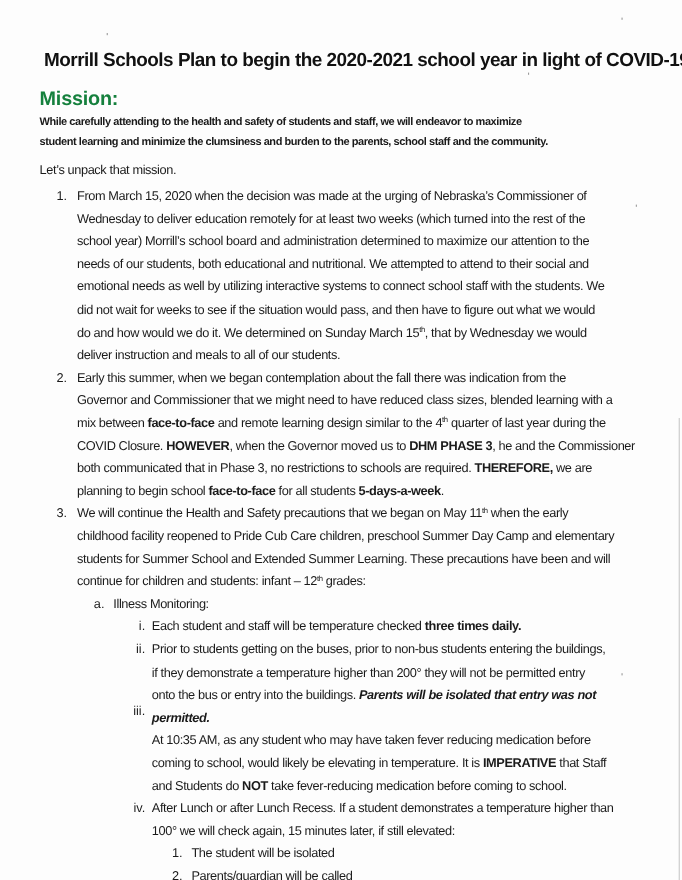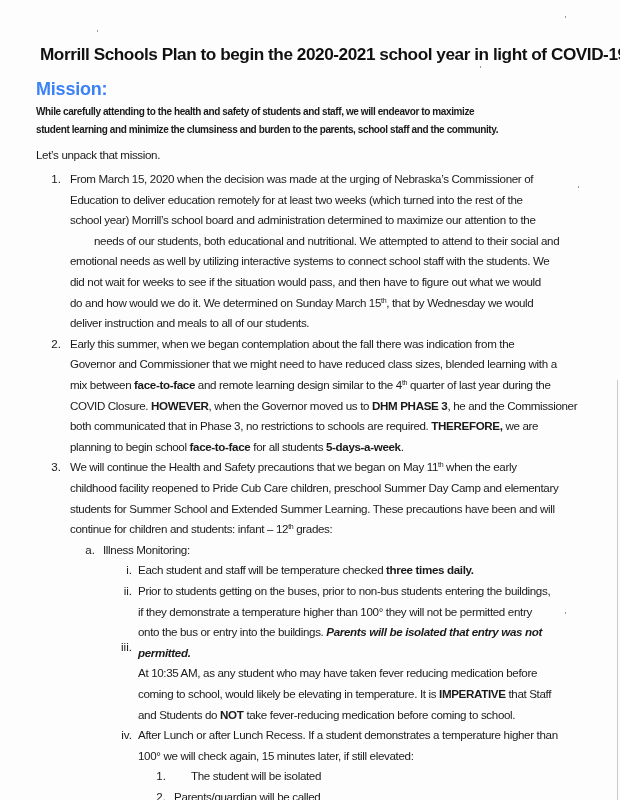--- a/index.html
+++ b/index.html
@@ -1,21 +1,21 @@
 <!DOCTYPE html>
 <html><head>
 <meta charset="utf-8">
 <style>
   html, body { margin: 0; padding: 0; background: #ffffff; }
   body { width: 620px; height: 800px; position: relative; overflow: hidden;
          font-family: "Liberation Sans", sans-serif; color: #1a1a1a; }
   .page { position: absolute; left: 0; top: 0; width: 620px; height: 800px; background: #fdfdfd; }
   .title { position: absolute; left: 40px; top: 44px; font-size: 17.2px; font-weight: bold;
            letter-spacing: -0.45px; white-space: nowrap; color: #111; }
-  .heading { position: absolute; left: 36px; top: 79px; font-size: 18px; font-weight: bold; color: #3b82f6; letter-spacing: -0.2px; }
+  .heading { position: absolute; left: 36px; top: 79px; font-size: 18px; font-weight: bold; color: #15803d; letter-spacing: -0.2px; }
   .line { position: absolute; white-space: nowrap; font-size: 11.6px; letter-spacing: -0.35px; line-height: 14px; }
   .mission { font-weight: bold; font-size: 10px; letter-spacing: -0.4px; }
   .marker { position: absolute; white-space: nowrap; font-size: 11.6px; line-height: 14px; text-align: right; }
   b { font-weight: bold; }
   i.em { font-style: italic; font-weight: bold; }
   sup { font-size: 7px; line-height: 0; vertical-align: 4px; }
   .scanline { position: absolute; left: 617px; top: 380px; width: 1px; height: 420px; background: #c9c9c9; }
   .speck { position: absolute; width: 1px; height: 2px; background: #999; }
 </style>
 </head>
@@ -23,23 +23,23 @@
 
 <div class="page">
   <div class="title">Morrill Schools Plan to begin the 2020-2021 school year in light of COVID-19</div>
   <div class="heading">Mission:</div>
   <div id="content">
       <div class="line mission" style="left: 36px; top: 105px;">While carefully attending to the health and safety of students and staff, we will endeavor to maximize</div>
       <div class="line mission" style="left: 36px; top: 123px;">student learning and minimize the clumsiness and burden to the parents, school staff and the community.</div>
       <div class="line" style="left: 36px; top: 148px;">Let’s unpack that mission.</div>
       <div class="marker" style="left: 31px; width: 30px; top: 172px;">1.</div>
       <div class="line" style="left: 70px; top: 172px;">From March 15, 2020 when the decision was made at the urging of Nebraska’s Commissioner of</div>
-      <div class="line" style="left: 70px; top: 192.6px;">Education to deliver education remotely for at least two weeks (which turned into the rest of the</div>
+      <div class="line" style="left: 70px; top: 192.6px;">Wednesday to deliver education remotely for at least two weeks (which turned into the rest of the</div>
       <div class="line" style="left: 70px; top: 213.2px;">school year) Morrill’s school board and administration determined to maximize our attention to the</div>
-      <div class="line" style="left: 70px; top: 233.8px; margin-left: 24px;">needs of our students, both educational and nutritional.  We attempted to attend to their social and</div>
+      <div class="line" style="left: 70px; top: 233.8px;">needs of our students, both educational and nutritional.  We attempted to attend to their social and</div>
       <div class="line" style="left: 70px; top: 254.4px;">emotional needs as well by utilizing interactive systems to connect school staff with the students. We</div>
       <div class="line" style="left: 70px; top: 275px;">did not wait for weeks to see if the situation would pass, and then have to figure out what we would</div>
       <div class="line" style="left: 70px; top: 295.6px;">do and how would we do it. We determined on Sunday March 15<sup>th</sup>, that by Wednesday we would</div>
       <div class="line" style="left: 70px; top: 316.2px;">deliver instruction and meals to all of our students.</div>
       <div class="marker" style="left: 31px; width: 30px; top: 336.8px;">2.</div>
       <div class="line" style="left: 70px; top: 336.8px;">Early this summer, when we began contemplation about the fall there was indication from the</div>
       <div class="line" style="left: 70px; top: 357.4px;">Governor and Commissioner that we might need to have reduced class sizes, blended learning with a</div>
       <div class="line" style="left: 70px; top: 378px;">mix between <b>face-to-face</b> and remote learning design similar to the 4<sup>th</sup> quarter of last year during the</div>
       <div class="line" style="left: 70px; top: 398.6px;">COVID Closure. <b>HOWEVER</b>, when the Governor moved us to <b>DHM PHASE 3</b>, he and the Commissioner</div>
       <div class="line" style="left: 70px; top: 419.2px;">both communicated that in Phase 3, no restrictions to schools are required.  <b>THEREFORE,</b> we are</div>
@@ -48,32 +48,32 @@
       <div class="line" style="left: 70px; top: 460.4px;">We will continue the Health and Safety precautions that we began on May 11<sup>th</sup> when the early</div>
       <div class="line" style="left: 70px; top: 481px;">childhood facility reopened to Pride Cub Care children, preschool Summer Day Camp and elementary</div>
       <div class="line" style="left: 70px; top: 501.6px;">students for Summer School and Extended Summer Learning. These precautions have been and will</div>
       <div class="line" style="left: 70px; top: 522.2px;">continue for children and students: infant – 12<sup>th</sup> grades:</div>
       <div class="marker" style="left: 65px; width: 30px; top: 542.8px;">a.</div>
       <div class="line" style="left: 103px; top: 542.8px;">Illness Monitoring:</div>
       <div class="marker" style="left: 102px; width: 30px; top: 563.4px;">i.</div>
       <div class="line" style="left: 138px; top: 563.4px;">Each student and staff will be temperature checked <b>three times daily.</b></div>
       <div class="marker" style="left: 102px; width: 30px; top: 584px;">ii.</div>
       <div class="line" style="left: 138px; top: 584px;">Prior to students getting on the buses, prior to non-bus students entering the buildings,</div>
-      <div class="line" style="left: 138px; top: 604.6px;">if they demonstrate a temperature higher than 100° they will not be permitted entry</div>
+      <div class="line" style="left: 138px; top: 604.6px;">if they demonstrate a temperature higher than 200° they will not be permitted entry</div>
       <div class="line" style="left: 138px; top: 625.2px;">onto the bus or entry into the buildings. <i class="em">Parents will be isolated that entry was not</i></div>
       <div class="line" style="left: 138px; top: 645.8px;"><i class="em">permitted.</i></div>
       <div class="marker" style="left: 102px; width: 30px; top: 640px;">iii.</div>
       <div class="line" style="left: 138px; top: 666.4px;">At 10:35 AM, as any student who may have taken fever reducing medication before</div>
       <div class="line" style="left: 138px; top: 687px;">coming to school, would likely be elevating in temperature. It is <b>IMPERATIVE</b> that Staff</div>
       <div class="line" style="left: 138px; top: 707.6px;">and Students do <b>NOT</b> take fever-reducing medication before coming to school.</div>
       <div class="marker" style="left: 102px; width: 30px; top: 728.2px;">iv.</div>
       <div class="line" style="left: 138px; top: 728.2px;">After Lunch or after Lunch Recess.  If a student demonstrates a temperature higher than</div>
       <div class="line" style="left: 138px; top: 748.8px;">100° we will check again, 15 minutes later, if still elevated:</div>
       <div class="marker" style="left: 136px; width: 30px; top: 769.4px;">1.</div>
-      <div class="line" style="left: 174px; top: 769.4px; margin-left: 17px;">The student will be isolated</div>
+      <div class="line" style="left: 174px; top: 769.4px;">The student will be isolated</div>
       <div class="marker" style="left: 136px; width: 30px; top: 790px;">2.</div>
       <div class="line" style="left: 174px; top: 790px;">Parents/guardian will be called</div>
     </div>
   <div class="scanline"></div>
   <div class="speck" style="left:97px;top:30px"></div>
   <div class="speck" style="left:565px;top:16px"></div>
   <div class="speck" style="left:480px;top:66px"></div>
   <div class="speck" style="left:578px;top:186px"></div>
   <div class="speck" style="left:565px;top:612px"></div>
 </div>

